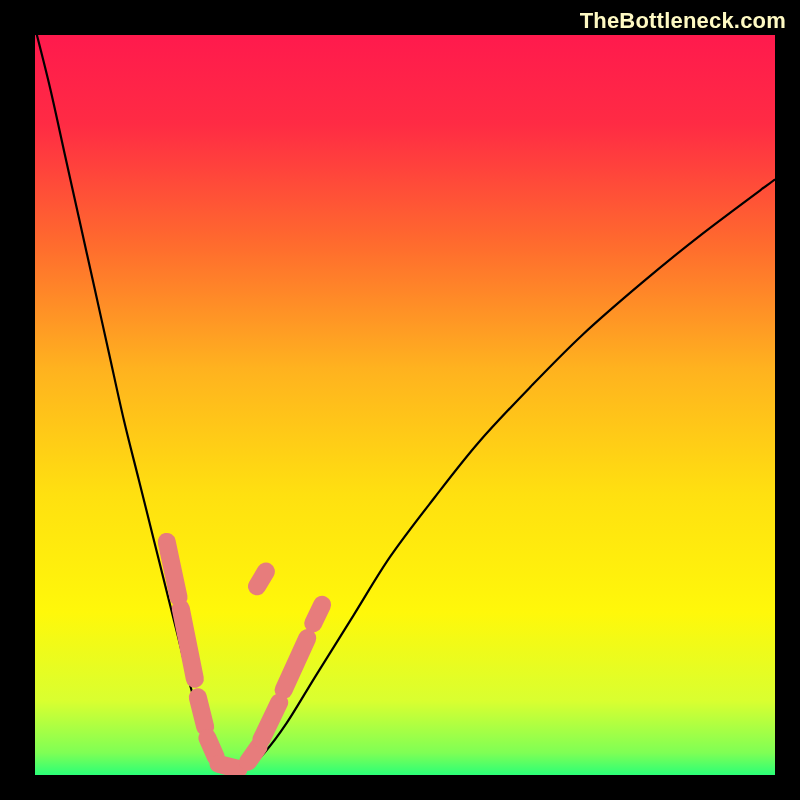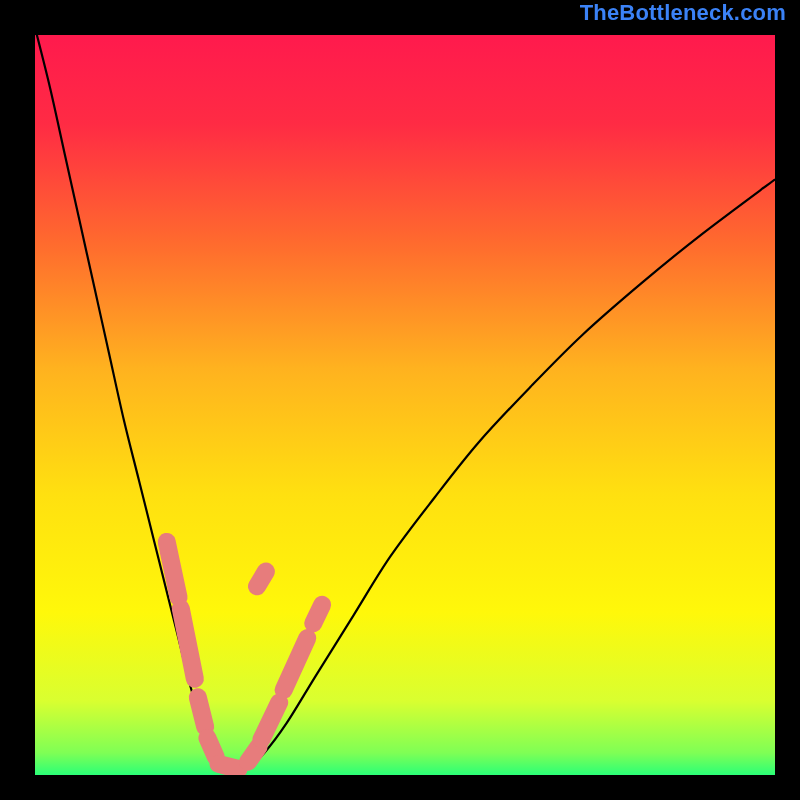--- a/index.html
+++ b/index.html
@@ -12,23 +12,23 @@
     font-family: Arial, Helvetica, sans-serif;
   }
   .outer {
     width: 800px;
     height: 800px;
     background: #000;
     position: relative;
   }
   .watermark {
     position: absolute;
-    top: 0;
+    top: 8px;
     right: 14px;
-    color: #3b82f6;
+    color: #fef9c3;
     font-size: 22px;
     font-weight: 600;
     letter-spacing: 0.2px;
     z-index: 10;
     user-select: none;
   }
   .plot {
     position: absolute;
     left: 35px;
     top: 35px;

